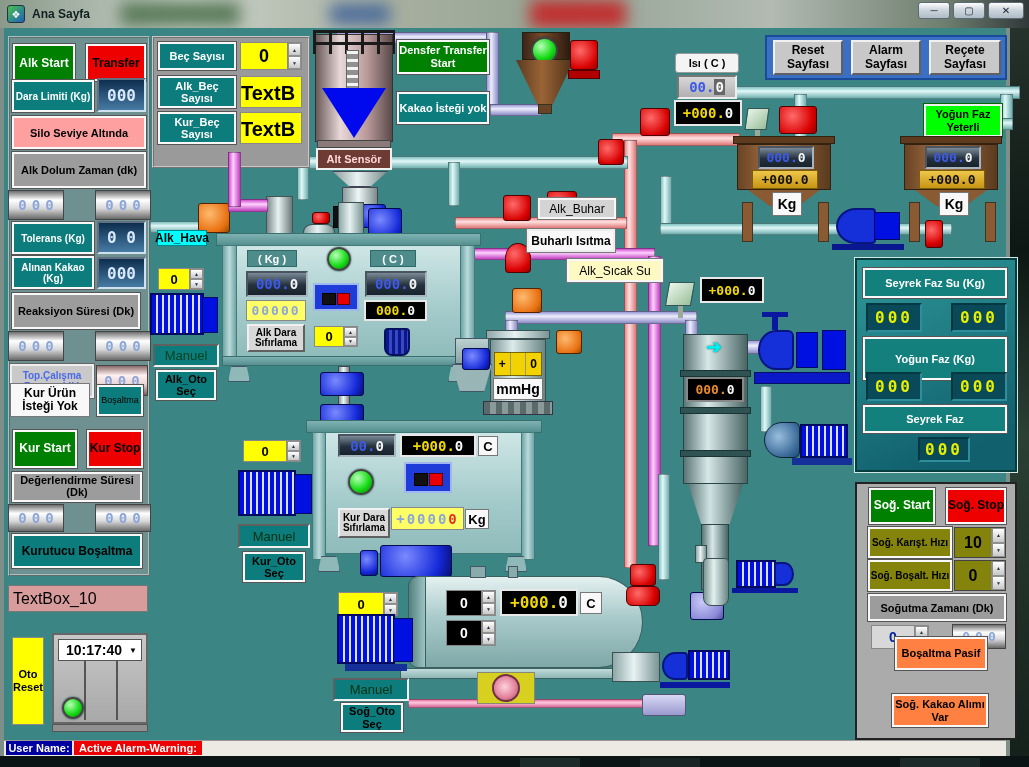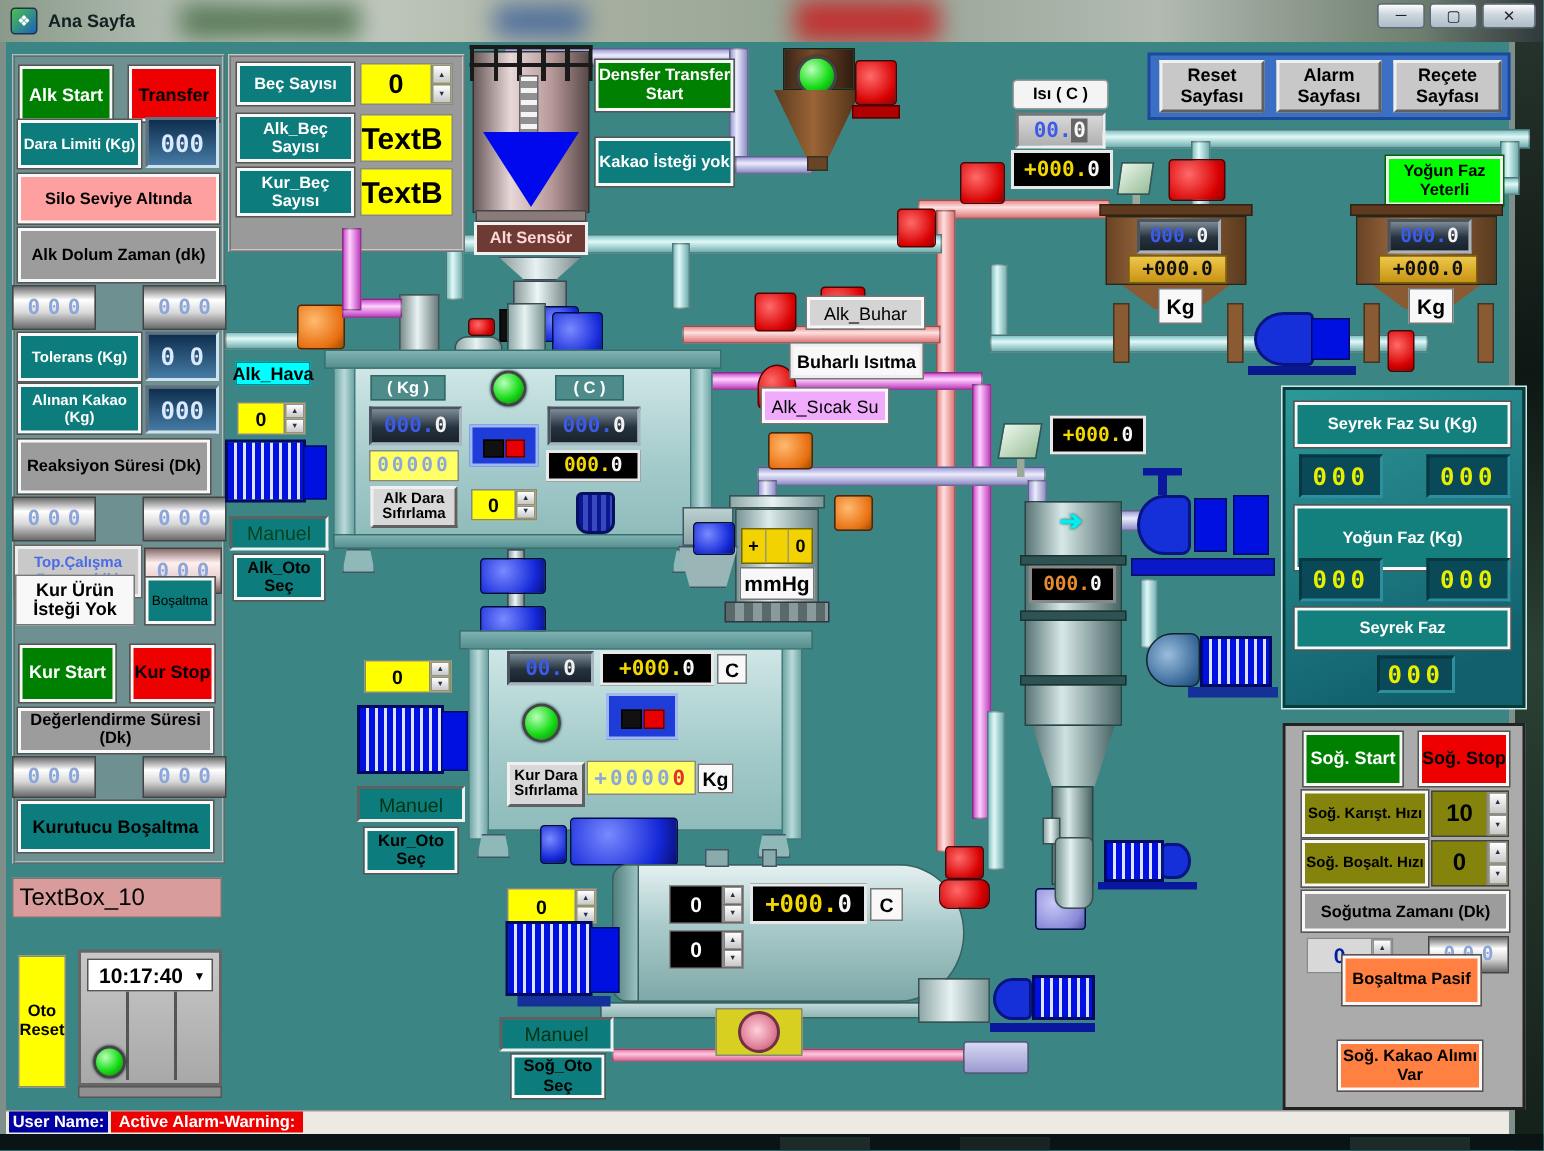--- a/index.html
+++ b/index.html
@@ -410,21 +410,21 @@
   </div>
 <div class="abs spnbox" style="left:314px;top:326px;width:44px;height:21px;background:#FFFF00;border:1px solid #888">
   <span class="ctr b fs13" style="flex:1">0</span>
   <span class="spn">
       <span>▲</span>
       <span>▼</span>
     </span>
 </div>
 <div class="abs" style="left:384px;top:328px;width:26px;height:28px;background:repeating-linear-gradient(90deg,#0A1890 0 3px,#3A48C0 3px 6px);border:2px solid #061060;border-radius:4px 4px 8px 8px"></div>
 
-<div class="abs ctr b fs12" style="left:157px;top:241px;width:50px;height:16px;background:#00FFFF;border:1px solid #088">
+<div class="abs ctr b fs12" style="left:157px;top:230px;width:50px;height:16px;background:#00FFFF;border:1px solid #088">
     <span>Alk_Hava</span>
   </div>
 <div class="abs spnbox" style="left:158px;top:268px;width:46px;height:22px;background:#FFFF00;border:1px solid #888">
   <span class="ctr b fs13" style="flex:1">0</span>
   <span class="spn">
       <span>▲</span>
       <span>▼</span>
     </span>
 </div>
 <div class="abs motor" style="left:150px;top:293px;width:54px;height:42px"></div>
@@ -445,21 +445,21 @@
 <div class="abs valveR" style="left:505px;top:243px;width:26px;height:30px;border-radius:50% 50% 4px 4px"></div>
 <div class="abs valveR" style="left:598px;top:139px;width:26px;height:26px"></div>
 <div class="abs valveR" style="left:640px;top:108px;width:30px;height:28px"></div>
 
 <div class="abs ctr fs12 pipelbl" style="left:538px;top:198px;width:78px;height:21px;z-index:4">
     <span>Alk_Buhar</span>
   </div>
 <div class="abs ctr b fs12 whitelbl" style="left:527px;top:229px;width:88px;height:23px;z-index:4;border:2px solid #EEE;outline:1px solid #777">
     <span>Buharlı Isıtma</span>
   </div>
-<div class="abs ctr fs12 pipelbl" style="left:508px;top:259px;width:84px;height:23px;z-index:4;background:#f0abfc">
+<div class="abs ctr fs12 pipelbl" style="left:567px;top:259px;width:96px;height:23px;z-index:4;background:#fef9c3">
     <span>Alk_Sıcak Su</span>
   </div>
 
 <div class="abs valveO" style="left:512px;top:288px;width:30px;height:25px"></div>
 <div class="abs valveO" style="left:556px;top:330px;width:26px;height:24px"></div>
 <div class="abs steel" style="left:486px;top:330px;width:64px;height:9px"></div>
 <div class="abs" style="left:490px;top:339px;width:56px;height:66px;background:linear-gradient(90deg,#7A9595,#DCEAEA 40%,#6A8585);border:1px solid #3A5050"></div>
 <div class="abs" style="left:494px;top:352px;width:48px;height:24px;background:#F2D200;border:1px solid #776600;display:flex">
   <span class="ctr b fs12" style="flex:1;border-right:1px solid #997">+</span>
   <span style="flex:1;border-right:1px solid #997"></span>

